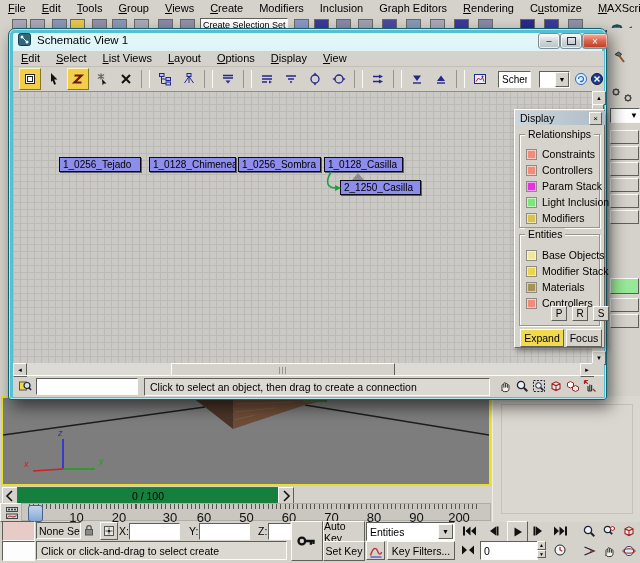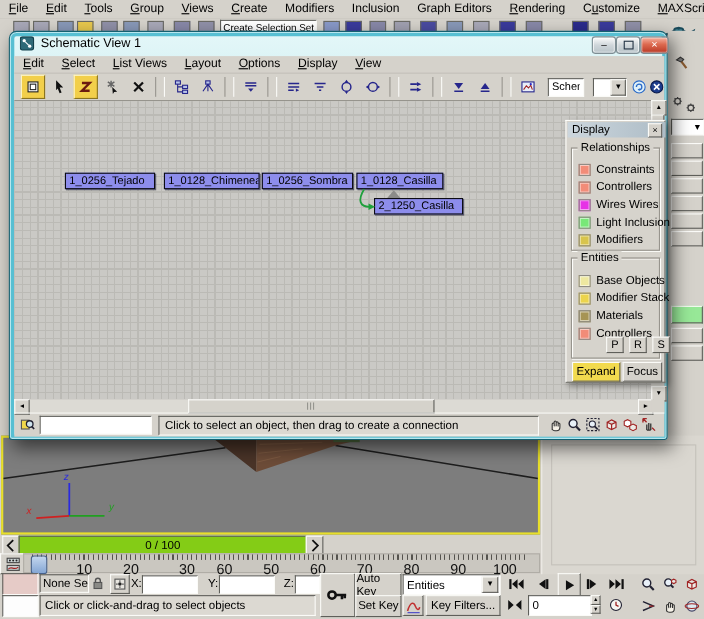--- a/index.html
+++ b/index.html
@@ -3,21 +3,21 @@
 <meta charset="utf-8">
 <style>
   html,body{margin:0;padding:0}
   #root{position:relative;width:640px;height:563px;background:#d5d2cb;overflow:hidden;
         font-family:"Liberation Sans",sans-serif;font-size:11px;color:#000}
   .a{position:absolute}
   .flex{display:flex;align-items:center}
   .ctr{display:flex;align-items:center;justify-content:center}
   .raised{background:#d5d2cb;border:1px solid;border-color:#fbfbf8 #5f5f5a #5f5f5a #fbfbf8}
   .sunkw{background:#fff;border:1px solid;border-color:#5f5f5a #fbfbf8 #fbfbf8 #5f5f5a}
-  .sunkg{background:#84cc16;border:1px solid;border-color:#5f5f5a #fbfbf8 #fbfbf8 #5f5f5a}
+  .sunkg{background:#15803d;border:1px solid;border-color:#5f5f5a #fbfbf8 #fbfbf8 #5f5f5a}
   input{font:10.5px "Liberation Sans",sans-serif;border:0;outline:0;background:transparent;width:100%;height:100%;padding:0 3px;box-sizing:border-box}
   svg{display:block}
   
   #menubar{left:0;top:0;width:640px;height:17px;border-bottom:1px solid #bab7b0;display:flex;align-items:center}
   .menu-item{padding:1px 8px 2px;white-space:nowrap}
   
   .mtb-icon{position:absolute;top:2px}
   
   #svwin{left:8px;top:28px;width:599px;height:372px;z-index:40;border-radius:7px 7px 3px 3px;
          border:1px solid #156070;background:linear-gradient(180deg,#e4f7f8,#b2e2ea 45%,#96d5df 60%,#bfeaf0);
@@ -206,21 +206,21 @@
         <span class="rlabel" style="left:12px">0</span>
         <span class="rlabel" style="left:54.5px">10</span>
         <span class="rlabel" style="left:97px">20</span>
         <span class="rlabel" style="left:148px">30</span>
         <span class="rlabel" style="left:182px">60</span>
         <span class="rlabel" style="left:224.5px">50</span>
         <span class="rlabel" style="left:267px">60</span>
         <span class="rlabel" style="left:309.5px">70</span>
         <span class="rlabel" style="left:352px">80</span>
         <span class="rlabel" style="left:394.5px">90</span>
-        <span class="rlabel" style="left:437px">100</span>
+        <span class="rlabel" style="left:437px">200</span>
       </div>
   <div id="tslider"></div>
 </div>
 
 <div class="a sunkg" style="left:2px;top:521px;width:31px;height:18px;background:#e6cbc7"></div>
 <div class="a sunkg" style="left:2px;top:541px;width:31px;height:18px;background:#fdfdfd"></div>
 
 <div class="a sunkg flex" style="left:36px;top:522px;width:43px;height:15px;overflow:hidden;background:#d5d2cb">
   <span class="lbl" style="white-space:nowrap;padding-left:2px">None Se</span>
 </div>
@@ -239,21 +239,21 @@
     </div>
 
 <span class="a lbl" style="left:119px;top:525px">X:</span>
 <div class="a sunkw" style="left:129px;top:523px;width:49px;height:15px"><input value="" style=""></div>
 <span class="a lbl" style="left:189px;top:525px">Y:</span>
 <div class="a sunkw" style="left:199px;top:523px;width:49px;height:15px"><input value="" style=""></div>
 <span class="a lbl" style="left:258px;top:525px">Z:</span>
 <div class="a sunkw" style="left:268px;top:523px;width:21px;height:15px"><input value="" style=""></div>
 
 <div class="a sunkg flex" style="left:36px;top:541px;width:249px;height:17px;background:#dcd9d2">
-  <span class="lbl" style="white-space:nowrap;padding-left:4px">Click or click-and-drag to select objects</span>
+  <span class="lbl" style="white-space:nowrap;padding-left:4px">Click or click-and-drag to select create</span>
 </div>
 
 <div class="a raised ctr" style="left:291px;top:521px;width:30px;height:38px">
       <svg width="26" height="18" viewBox="0 0 16 14">
         <circle cx="4" cy="7" r="2.6" fill="none" stroke="#111" stroke-width="1.8"></circle>
         <path d="M6.6 7 H14 M11 7 V10 M13 7 V9.3" stroke="#111" stroke-width="1.8" fill="none"></path>
       </svg>
     </div>
 
 <div class="a raised ctr" style="left:323px;top:521px;width:40px;height:19px;font-size:10.5px">
@@ -602,21 +602,21 @@
       <div class="group" style="left:4px;top:24px;width:79px;height:92px">
         <span class="glabel">Relationships</span>
         <span><span class="ditem" style="top:12px">
                 <span class="chip" style="background:#f28c78"></span>
                 <span>Constraints</span>
               </span><span class="ditem" style="top:28px">
                 <span class="chip" style="background:#f28c78"></span>
                 <span>Controllers</span>
               </span><span class="ditem" style="top:44px">
                 <span class="chip" style="background:#e632e6"></span>
-                <span>Wires Wires</span>
+                <span>Param Stack</span>
               </span><span class="ditem" style="top:60px">
                 <span class="chip" style="background:#78e878"></span>
                 <span>Light Inclusion</span>
               </span><span class="ditem" style="top:76px">
                 <span class="chip" style="background:#d8c44c"></span>
                 <span>Modifiers</span>
               </span></span>
       </div>
       <div class="group" style="left:4px;top:124px;width:79px;height:90px">
         <span class="glabel">Entities</span>

